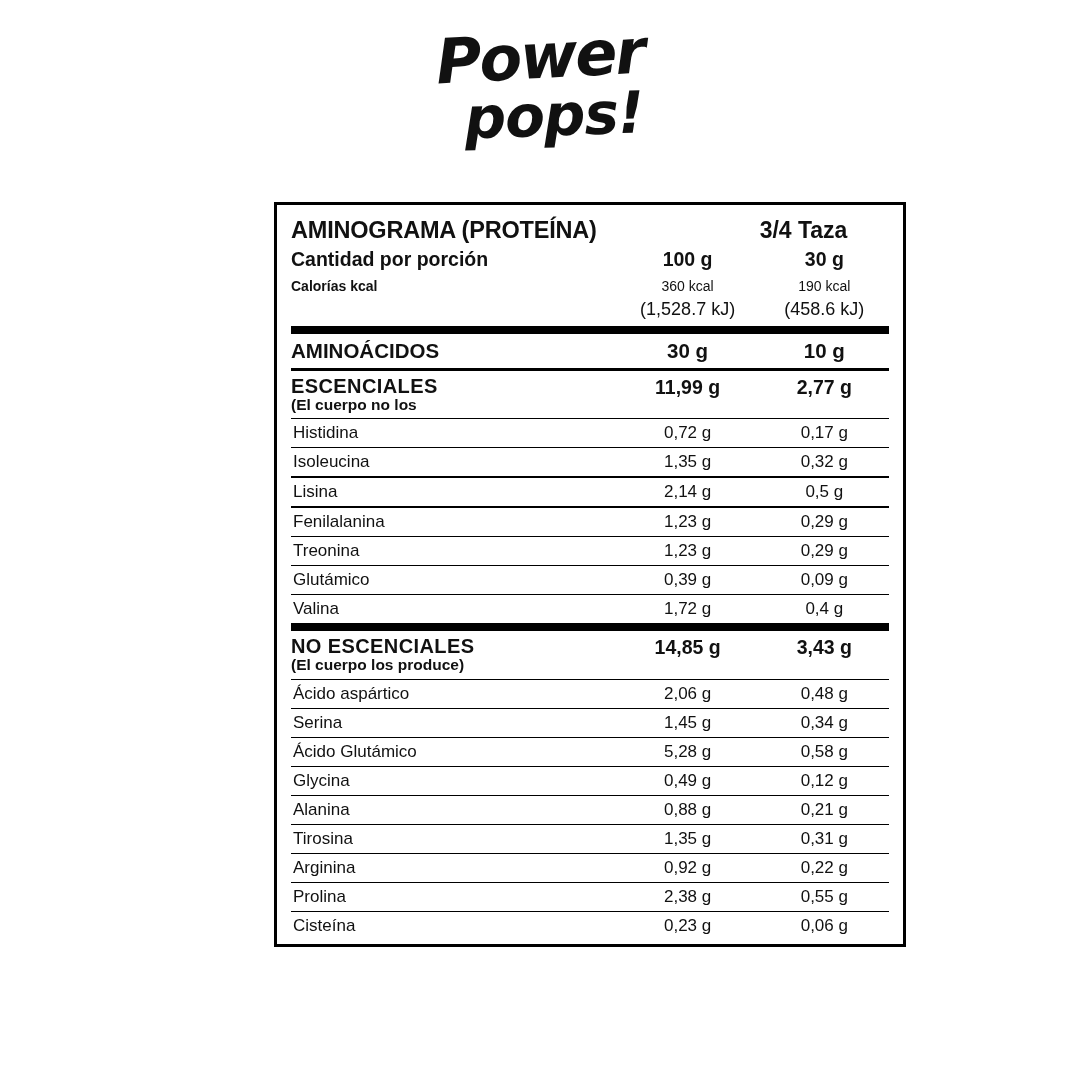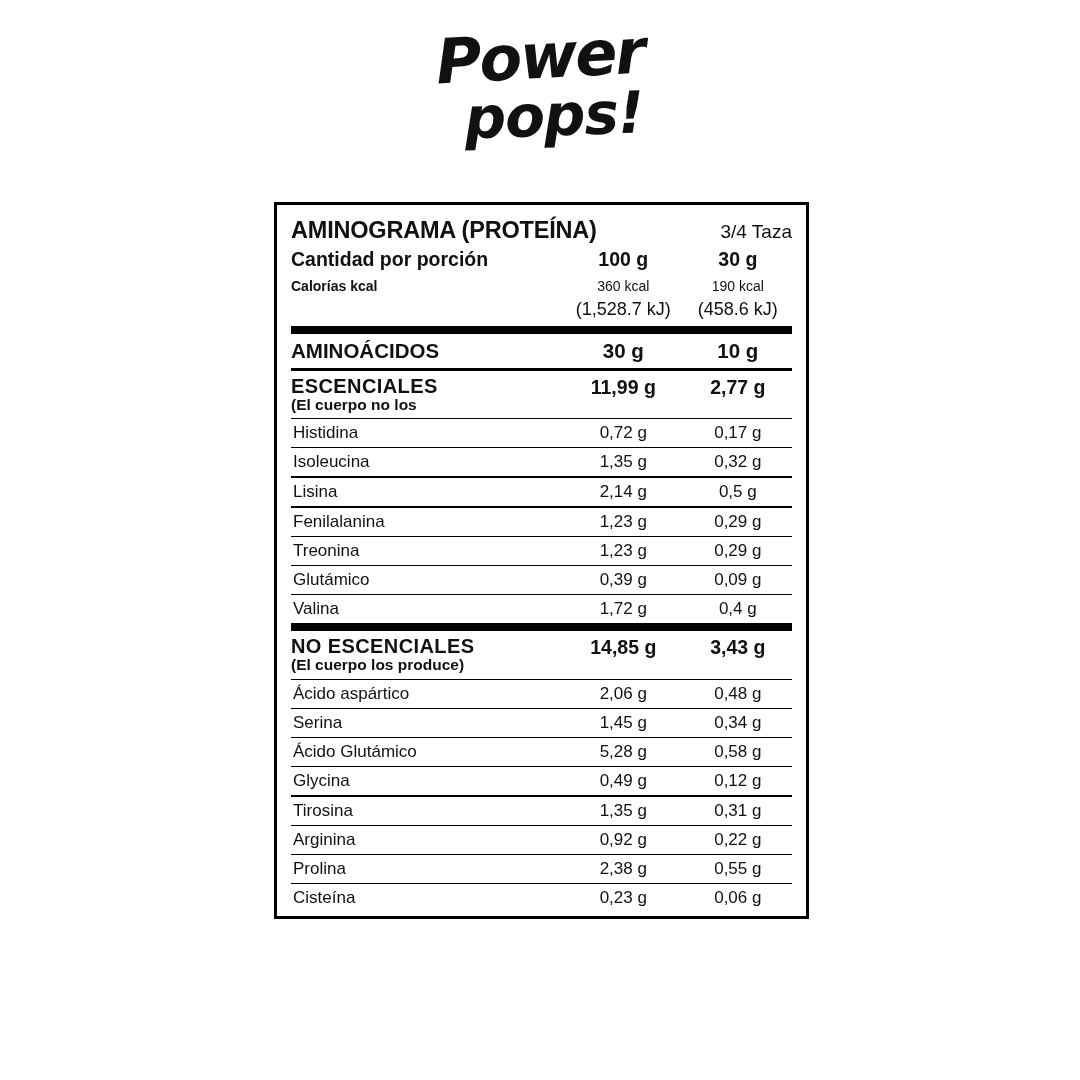--- a/index.html
+++ b/index.html
@@ -48,21 +48,21 @@
     letter-spacing: -1px;
     transform: rotate(-2deg) translateX(14px);
     margin-top: 2px;
   }
 
   
   .panel {
     position: absolute;
     left: 274px;
     top: 202px;
-    width: 535px;
+    width: 632px;
     box-sizing: border-box;
     border: 3px solid #000;
     background: #fff;
     padding: 10px 14px 0 14px;
   }
 
   table.nt {
     width: 100%;
     border-collapse: collapse;
     table-layout: fixed;
@@ -78,23 +78,22 @@
 
   
   .hdr-title {
     font-size: 23.5px;
     font-weight: bold;
     letter-spacing: -0.2px;
     padding-top: 2px !important;
     padding-bottom: 4px !important;
   }
   .hdr-serving {
-    font-size: 19px;
-    font-weight: normal;
-    text-align: right;
+    font-size: 23px;
+    font-weight: bold;
     padding-bottom: 4px !important;
     padding-right: 2px;
   }
   .row-amount td {
     font-size: 19.5px;
     font-weight: bold;
     padding-bottom: 7px !important;
   }
   .row-cal td {
     font-size: 14px;
@@ -338,20 +337,25 @@
             <td colspan="3"></td>
           </tr>
         <tr class="row-item">
           <td class="col-name">Glycina</td>
           <td class="col-a">0,49 g</td>
           <td class="col-b">0,12 g</td>
         </tr>
         <tr class="rule-thin">
             <td colspan="3"></td>
           </tr>
+        <tr class="row-item">
+          <td class="col-name">Alanina</td>
+          <td class="col-a">0,88 g</td>
+          <td class="col-b">0,21 g</td>
+        </tr>
         <tr class="rule-thin">
             <td colspan="3"></td>
           </tr>
         <tr class="row-item">
           <td class="col-name">Tirosina</td>
           <td class="col-a">1,35 g</td>
           <td class="col-b">0,31 g</td>
         </tr>
         <tr class="rule-thin">
             <td colspan="3"></td>

